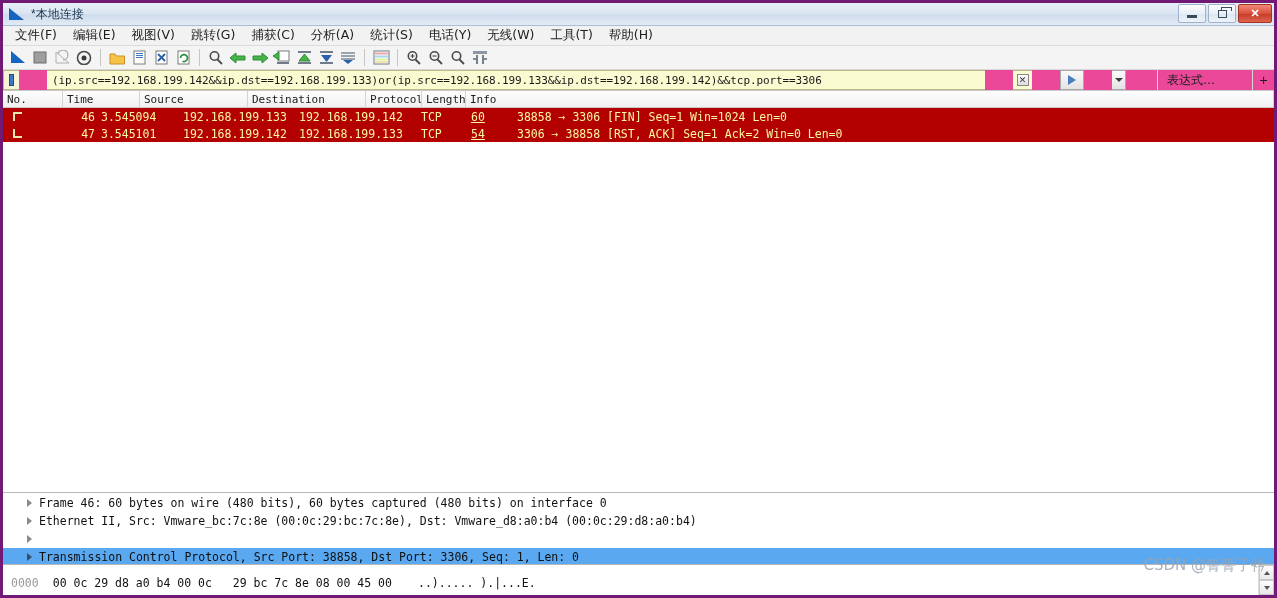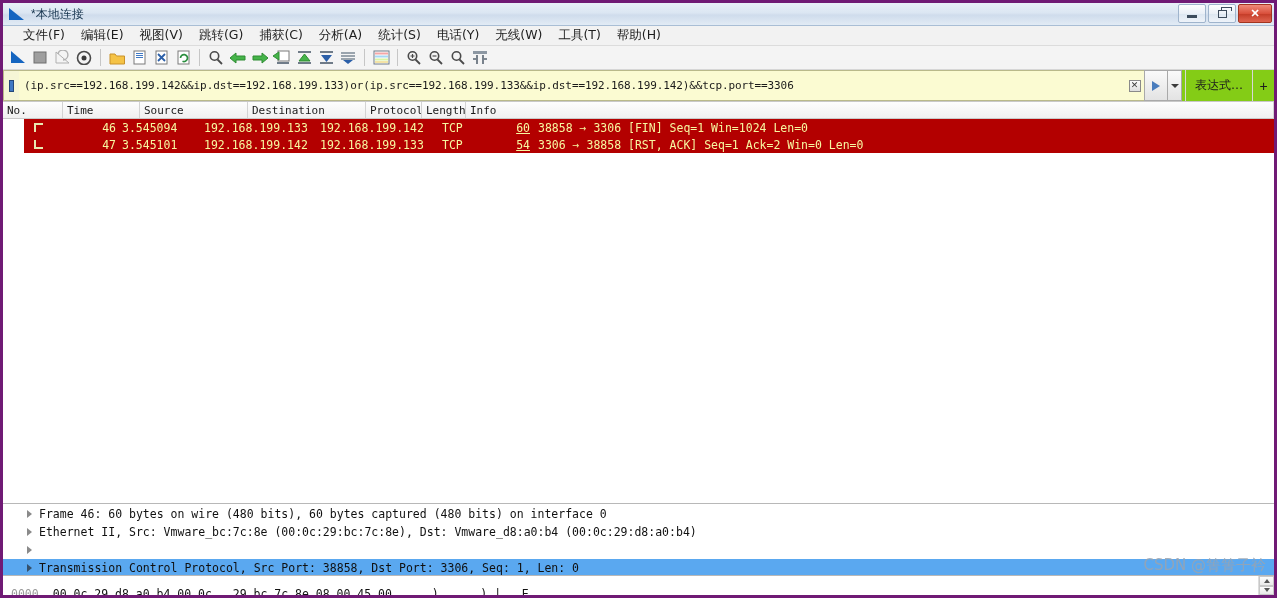--- a/index.html
+++ b/index.html
@@ -65,21 +65,21 @@
   .min-glyph { display:block; width:10px; height:3px; background:#3c4b5c; margin-top:6px;}
   .max-glyph { display:block; width:9px; height:8px; border:1.5px solid #3c4b5c; position:relative;}
   .max-glyph:after{content:"";position:absolute;left:2px;top:-4px;width:9px;height:3px;border:1.5px solid #3c4b5c;border-bottom:none;}
 
   
   .menubar {
     height: 20px;
     background: #f2f2f2;
     border-bottom: 1px solid #dcdcdc;
     display: flex; align-items: center;
-    padding-left: 12px;
+    padding-left: 4px;
     flex: 0 0 auto;
   }
   .menu-item {
     font-size: 12.5px; color: #1d1d1d;
     padding: 1px 8px;
     font-family: "DejaVu Sans", "Liberation Sans", sans-serif;
     white-space: nowrap;
     cursor: default;
   }
 
@@ -100,25 +100,26 @@
   }
   .tb svg { display:block; }
   .tb-sep {
     width: 1px; height: 17px;
     background: #c6c6c6;
     margin: 0 4px;
   }
 
   
   .filterbar {
-    height: 32px;
+    height: 21px;
     display: flex; align-items: stretch;
-    background: #84cc16;
+    background: #ec4899;
     border-bottom: 1px solid #c8c8c8;
     flex: 0 0 auto;
+    gap: 28px;
   }
   .filter-bookmark {
     width: 16px;
     background: #f6f6d6;
     border: 1px solid #b9b98a;
     border-right: none;
     display: flex; align-items: center; justify-content: center;
   }
   .bm-ico { width: 5px; height: 12px; background:#3f78c4; border:1px solid #24487a;}
   .filter-input {
@@ -198,38 +199,38 @@
     font-size: 11px;
     color: #1a1a1a;
     flex: 0 0 auto;
   }
   .pl-header .col {
     border-right: 1px solid #d3d3d3;
     padding-left: 4px;
     display: flex; align-items: center;
     overflow: hidden; white-space: nowrap;
   }
-  .pl-rows { flex: 1 1 auto; position: relative; padding-left: 21px; }
+  .pl-rows { flex: 1 1 auto; position: relative; }
   .pl-row {
     height: 17px;
     display: flex;
     font-family: "DejaVu Sans Mono", monospace;
     font-size: 11.5px;
     align-items: center;
     white-space: nowrap;
   }
   .pl-row.r1 { background: #b30000; color: #f7f7a0; }
   .pl-row.r2 { background: #b30000; color: #f7f7a0; }
   .pl-row .c-marker { width: 28px; display:flex; align-items:center; justify-content:center; }
   .pl-row .c-no   { width: 68px; text-align: right; padding-right: 4px; }
   .pl-row .c-time { width: 82px; text-align: left; padding-left: 2px;}
   .pl-row .c-src  { width: 118px; padding-left: 2px;}
   .pl-row .c-dst  { width: 120px; padding-left: 0px;}
   .pl-row .c-proto{ width: 52px; padding-left: 2px;}
-  .pl-row .c-len  { width: 42px; text-align: right; padding-right: 4px; text-decoration: underline;}
+  .pl-row .c-len  { width: 42px; text-align: left; padding-right: 4px; text-decoration: underline;}
   .pl-row .c-info { flex: 1 1 auto; padding-left: 4px;}
   .mk1 {
     width: 9px; height: 9px; border-left: 2px solid #e8e8b0; border-top: 2px solid #e8e8b0;
   }
   .mk2 {
     width: 9px; height: 9px; border-left: 2px solid #e8e8b0; border-bottom: 2px solid #e8e8b0;
   }
 
   
   .detail-pane {

